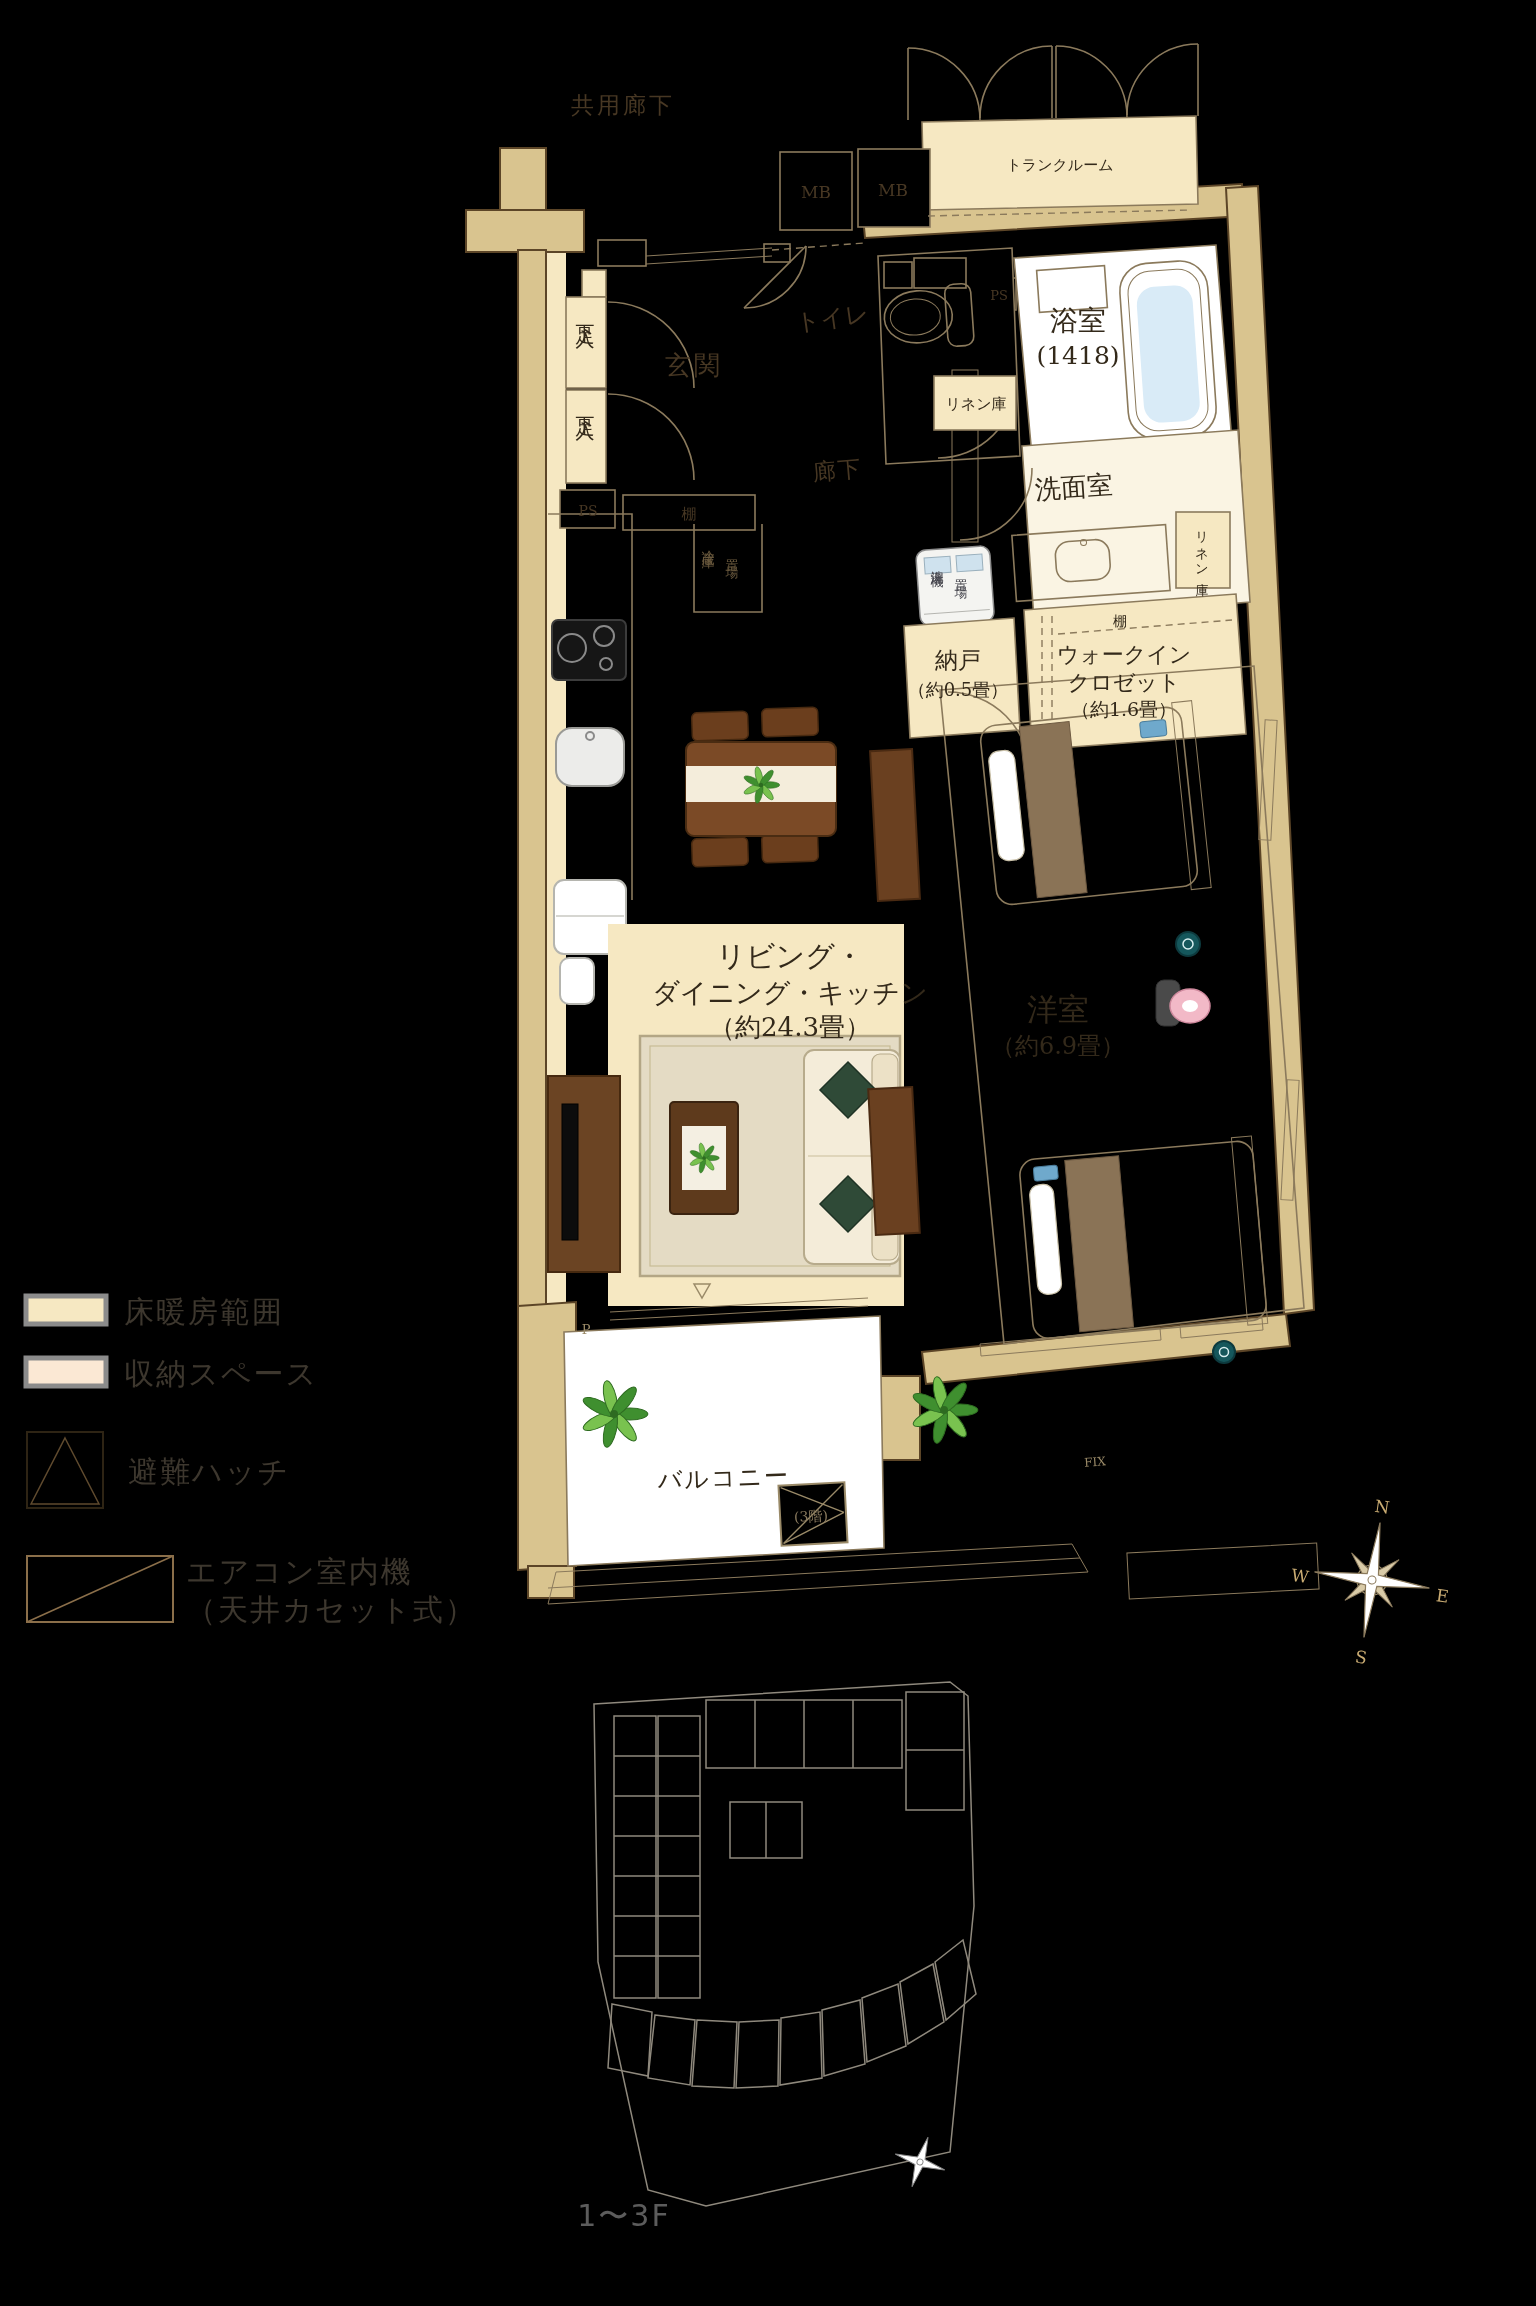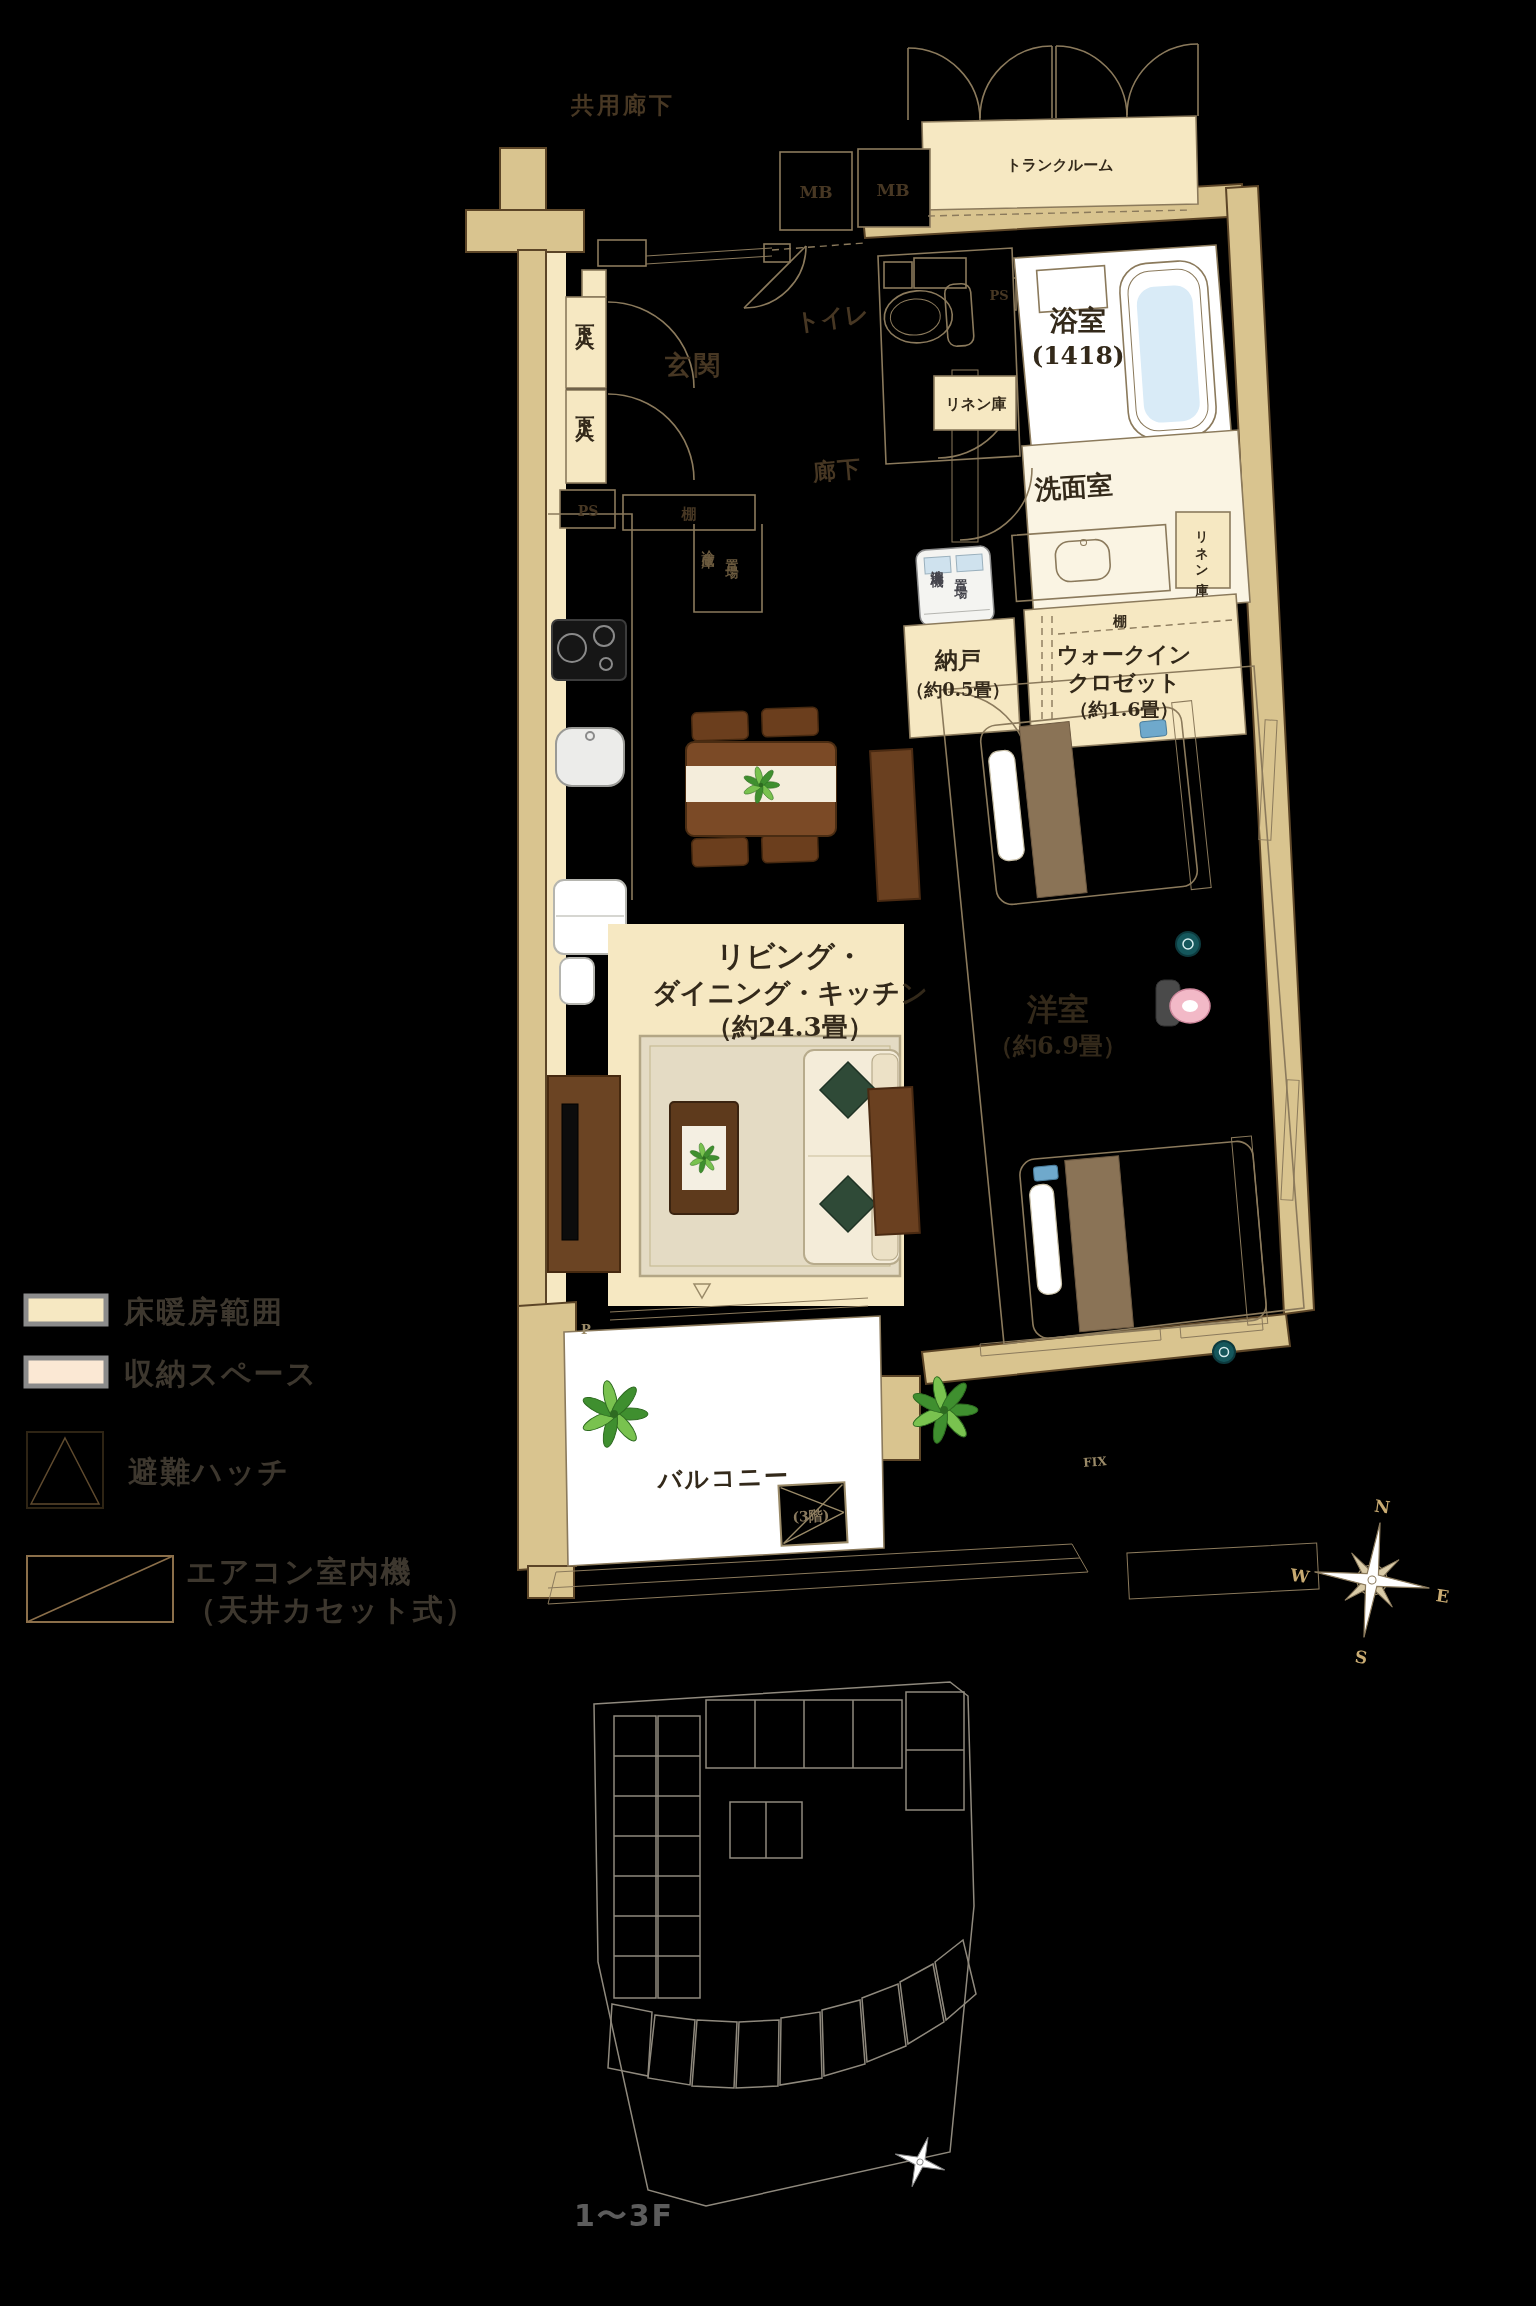--- a/index.html
+++ b/index.html
@@ -1,16 +1,16 @@
 <!DOCTYPE html>
 <html><head>
 <meta charset="utf-8">
 <style>
   html,body{margin:0;padding:0;background:#000;}
-  .stage{position:relative;width:1536px;height:2306px;background:#000;overflow:hidden;font-weight:bold;}
+  .stage{position:relative;width:1536px;height:2306px;background:#000;overflow:hidden;}
   svg{display:block;}
   text{font-family:"DejaVu Serif","Liberation Serif",serif;}
   .sans{font-family:"DejaVu Sans","Liberation Sans",sans-serif;}
   .wall{fill:#d9c48f;stroke:#5c4527;stroke-width:2;}
   .line{stroke:#8b7a5c;fill:none;stroke-width:1.6;}
   .thin{stroke:#8b7a5c;fill:none;stroke-width:1;}
   .dash{stroke:#8b7a5c;stroke-dasharray:7 5;fill:none;stroke-width:1.4;}
   .room-cream{fill:#f6e8c2;stroke:#8b7a5c;stroke-width:1.6;}
   .room-white{fill:#ffffff;stroke:#8b7a5c;stroke-width:1.6;}
   .room-pale{fill:#faf4e3;stroke:#8b7a5c;stroke-width:1.6;}

